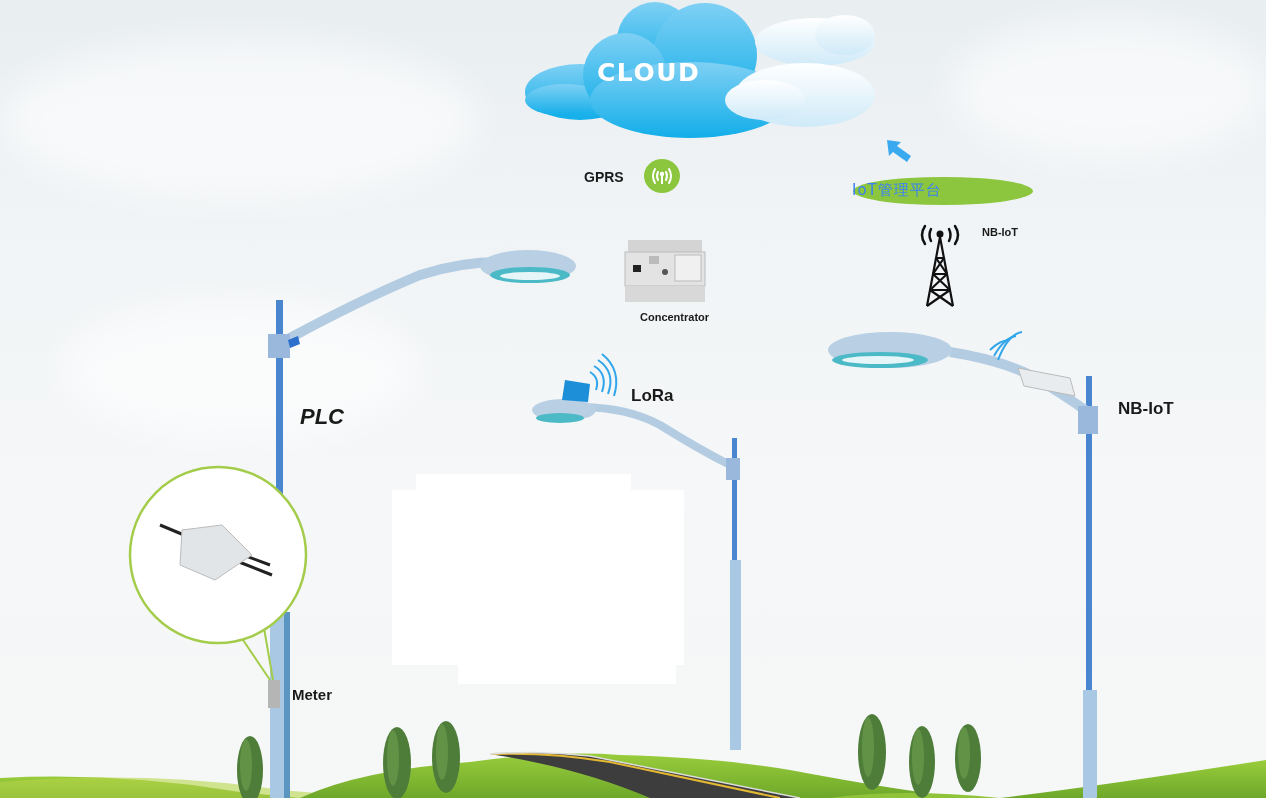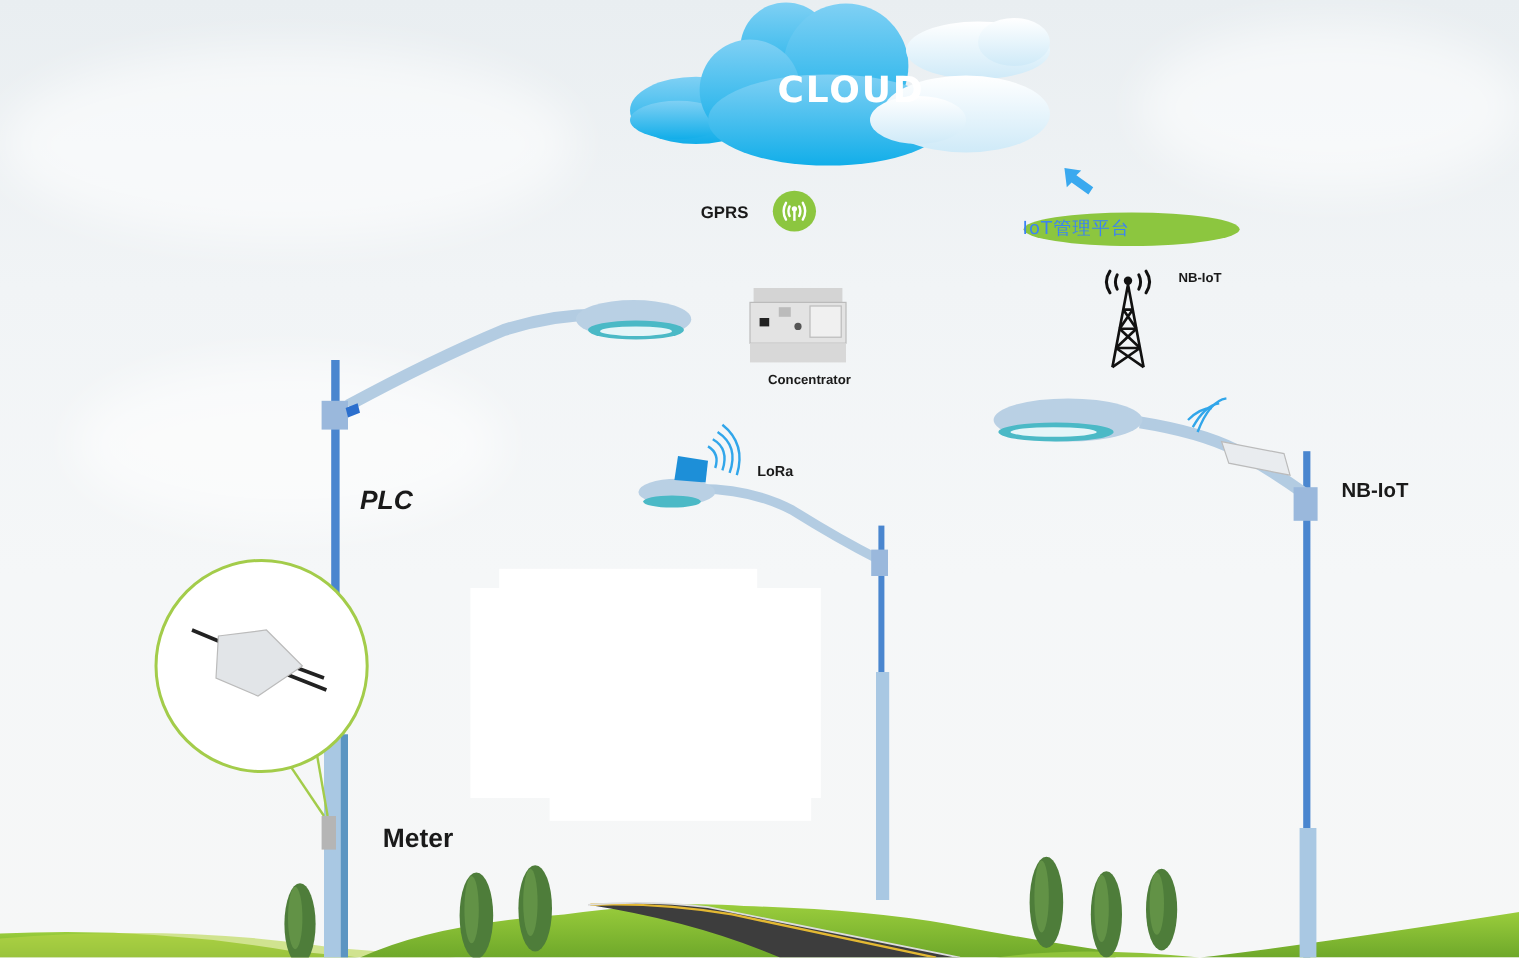--- a/index.html
+++ b/index.html
@@ -37,21 +37,21 @@
     <circle cx="110" cy="75" r="42"></circle>
     <ellipse cx="175" cy="100" rx="100" ry="38"></ellipse>
   </g>
   <g fill="url(#cw)">
     <ellipse cx="300" cy="42" rx="60" ry="24"></ellipse>
     <ellipse cx="330" cy="35" rx="30" ry="20"></ellipse>
     <ellipse cx="290" cy="95" rx="70" ry="32"></ellipse>
     <ellipse cx="250" cy="100" rx="40" ry="20"></ellipse>
   </g>
 </svg>
-<div class="label" style="left:648px;top:58px;font-size:30px;color:#fff;letter-spacing:1.5px;font-family:'DejaVu Sans',sans-serif;">CLOUD</div>
+<div class="label" style="left:597px;top:58px;font-size:25px;color:#fff;letter-spacing:1.5px;font-family:'DejaVu Sans',sans-serif;">CLOUD</div>
 
 <div class="label" style="left:584px;top:169px;font-size:14px;text-align:right;">GPRS</div>
 <svg style="left:643px;top:158px;" width="38" height="36">
   <ellipse cx="19" cy="18" rx="18" ry="17" fill="#8cc63f"></ellipse>
   <g fill="none" stroke="#fff" stroke-width="2" stroke-linecap="round">
     <path d="M12 11 Q8 18 12 25"></path>
       <path d="M26 11 Q30 18 26 25"></path>
     <path d="M15 14 Q13 18 15 22"></path>
       <path d="M23 14 Q25 18 23 22"></path>
   </g>
@@ -149,38 +149,38 @@
 <div class="label" style="left:300px;top:404px;font-size:22px;font-style:italic;">PLC</div>
 
 <svg style="left:0;top:0;" width="1266" height="798">
   <line x1="235" y1="628" x2="270" y2="680" stroke="#a3cc4a" stroke-width="2"></line>
   <line x1="264" y1="628" x2="273" y2="680" stroke="#a3cc4a" stroke-width="2"></line>
   <circle cx="218" cy="555" r="88" fill="#fff" stroke="#a3cc4a" stroke-width="2.5"></circle>
   <path d="M160 525 L184 535 M230 550 L270 565 M234 560 L272 575" stroke="#222" stroke-width="3"></path>
   <path d="M182 530 L222 525 L252 555 L215 580 L180 565 Z" fill="#e2e5e8" stroke="#bbb"></path>
   <rect x="268" y="680" width="12" height="28" fill="#b5b5b5"></rect>
 </svg>
-<div class="label" style="left:319px;top:686px;font-size:22px;">Meter</div>
+<div class="label" style="left:292px;top:686px;font-size:15px;">Meter</div>
 
 <svg style="left:0;top:0;" width="1266" height="798">
   <rect x="732" y="438" width="5" height="312" fill="#4a86cf"></rect>
   <rect x="730" y="560" width="11" height="190" fill="#a9c8e3"></rect>
   <path d="M565 408 Q620 404 660 425 Q700 450 732 466" stroke="#b3cce2" stroke-width="8" fill="none"></path>
   <rect x="726" y="458" width="14" height="22" fill="#9ab8dc"></rect>
   <ellipse cx="564" cy="410" rx="32" ry="11" fill="#b9d0e4"></ellipse>
   <ellipse cx="560" cy="418" rx="24" ry="5" fill="#4bb9c6"></ellipse>
   <path d="M565 380 L590 384 L588 402 L562 400 Z" fill="#1d8fd8"></path>
   <g fill="none" stroke="#31a6ea" stroke-width="2">
     <path d="M590 372 Q600 378 596 390"></path>
       <path d="M594 366 Q608 374 602 392"></path>
     <path d="M598 360 Q616 372 608 394"></path>
       <path d="M602 354 Q622 370 614 396"></path>
   </g>
 </svg>
-<div class="label" style="left:631px;top:386px;font-size:12px;">LoRa</div>
+<div class="label" style="left:631px;top:386px;font-size:17px;">LoRa</div>
 
 <svg style="left:0;top:0;" width="1266" height="798">
   <rect x="1086" y="376" width="6" height="422" fill="#4a86cf"></rect>
   <rect x="1083" y="690" width="14" height="108" fill="#a9c8e3"></rect>
   <path d="M950 352 Q1000 360 1030 375 Q1060 392 1088 412" stroke="#b3cce2" stroke-width="10" fill="none"></path>
   <rect x="1078" y="406" width="20" height="28" fill="#9ab8dc"></rect>
   <ellipse cx="890" cy="350" rx="62" ry="18" fill="#b9d0e4"></ellipse>
   <ellipse cx="880" cy="360" rx="48" ry="8" fill="#4bb9c6"></ellipse>
   <ellipse cx="878" cy="360" rx="36" ry="4" fill="#e5f5f8"></ellipse>
   <path d="M1018 368 L1070 378 L1075 396 L1024 386 Z" fill="#e9ecef" stroke="#bbb"></path>

